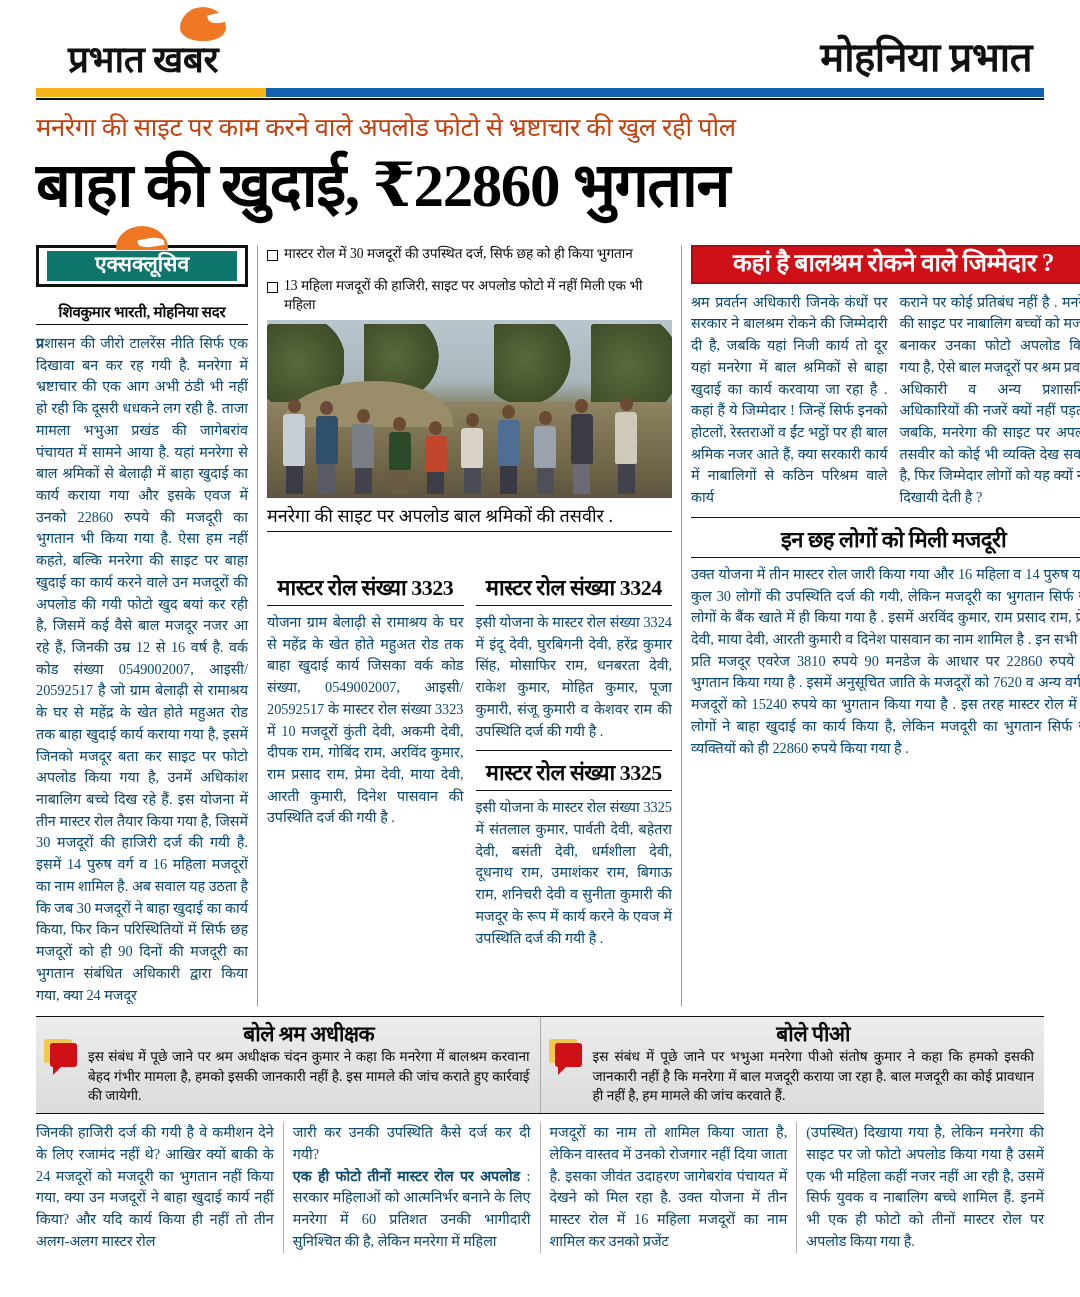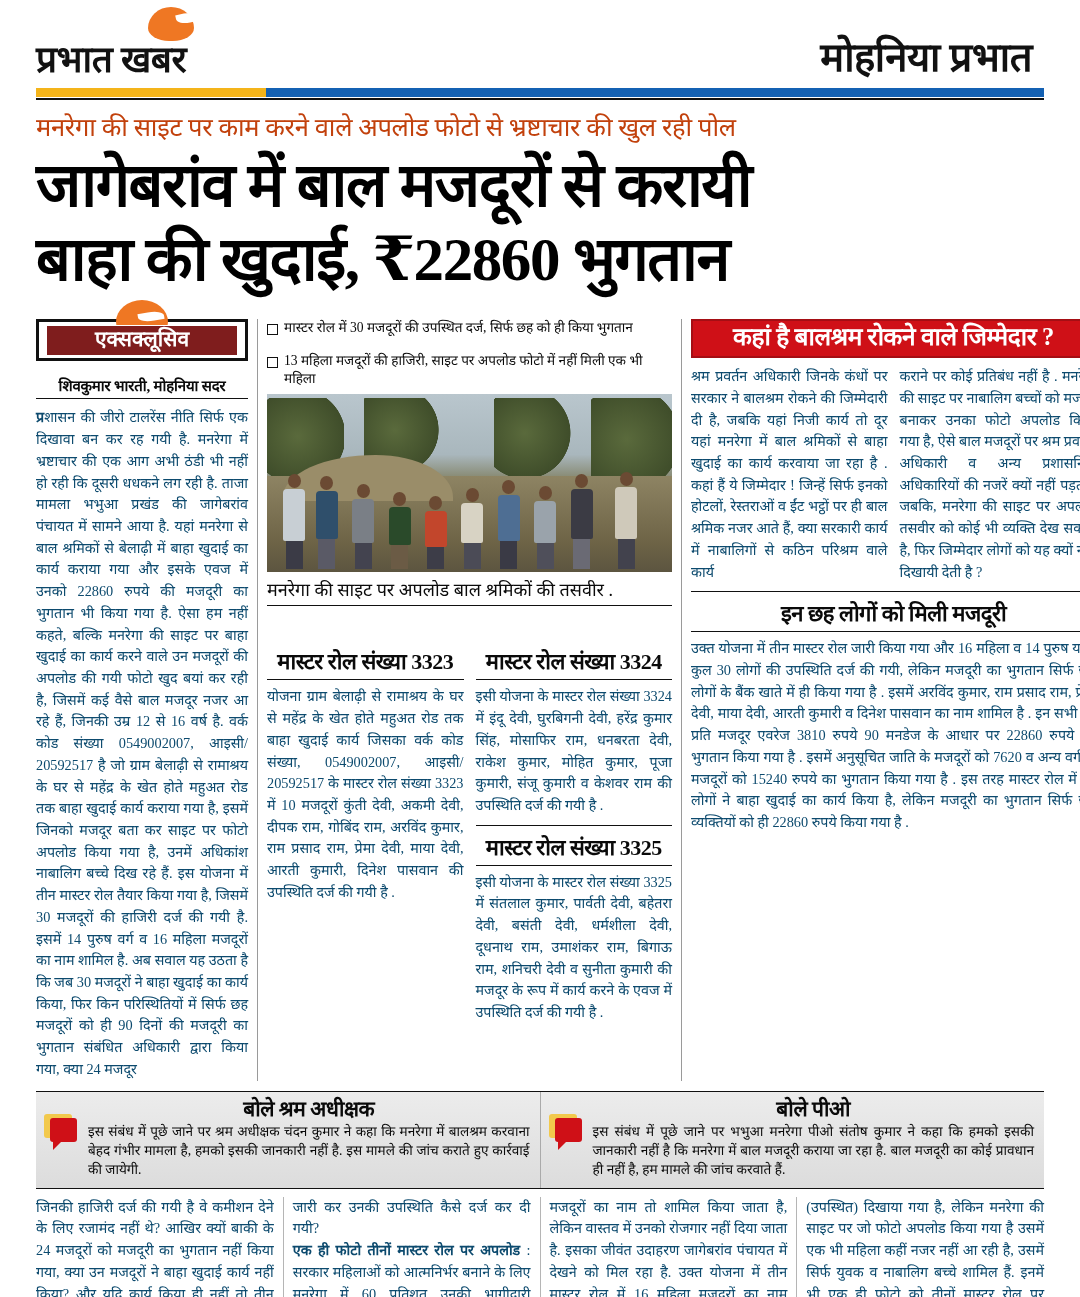--- a/index.html
+++ b/index.html
@@ -31,20 +31,21 @@
     justify-content: space-between;
     padding: 48px 18px 0 18px;
     height: 78px;
     box-sizing: border-box;
   }
   .brand {
     position: relative;
     display: flex;
     flex-direction: column;
     align-items: center;
+    margin-left: 32px;
   }
   .brand-bird {
     position: absolute;
     left: 112px;
     top: -34px;
     width: 46px;
     height: 34px;
     background: #ef7723;
     border-radius: 50% 50% 46% 46% / 62% 62% 38% 38%;
   }
@@ -154,21 +155,21 @@
     top: 12px;
     width: 26px;
     height: 9px;
     background: #fff;
     border-radius: 0 60% 0 60%;
     transform: rotate(-10deg);
   }
   .excl-red {
     position: relative;
     z-index: 2;
-    background: #7f1d1d;
+    background: #0f766e;
     color: #fff;
     font-size: 21px;
     font-weight: bold;
     padding: 2px 16px 4px 16px;
     line-height: 1.1;
     white-space: nowrap;
     border: 1px solid #fff;
     width: calc(100% - 14px);
     text-align: center;
     box-sizing: border-box;
@@ -372,21 +373,20 @@
     <div class="edition-name">मोहनिया प्रभात</div>
   </div>
   <div class="rule-bar">
     <div class="rule-yellow"></div>
     <div class="rule-blue"></div>
   </div>
   <div class="rule-thin"></div>
 
   <div class="kicker">मनरेगा की साइट पर काम करने वाले अपलोड फोटो से भ्रष्टाचार की खुल रही पोल</div>
   <div class="headline">
-    <span class="ln1">जागेबरांव में बाल मजदूरों से करायी</span>
     <span class="ln2">बाहा की खुदाई, ₹22860 भुगतान</span>
   </div>
 
   <div class="content">
 
     <div class="col-left">
       <div class="excl-wrap">
         <div class="excl-box">
           <div class="excl-sun"></div>
           <div class="excl-red">एक्सक्लूसिव</div>

